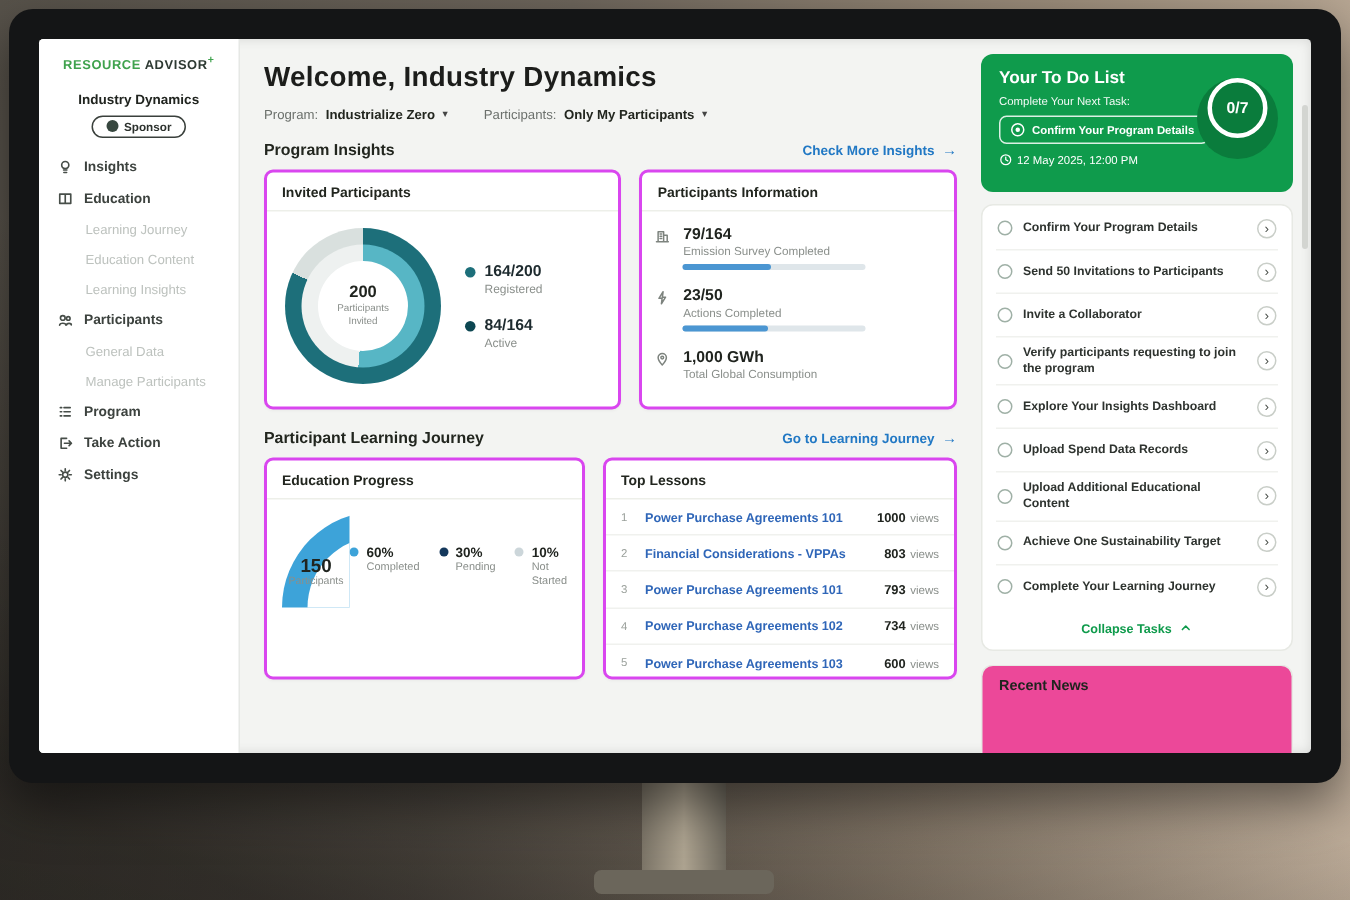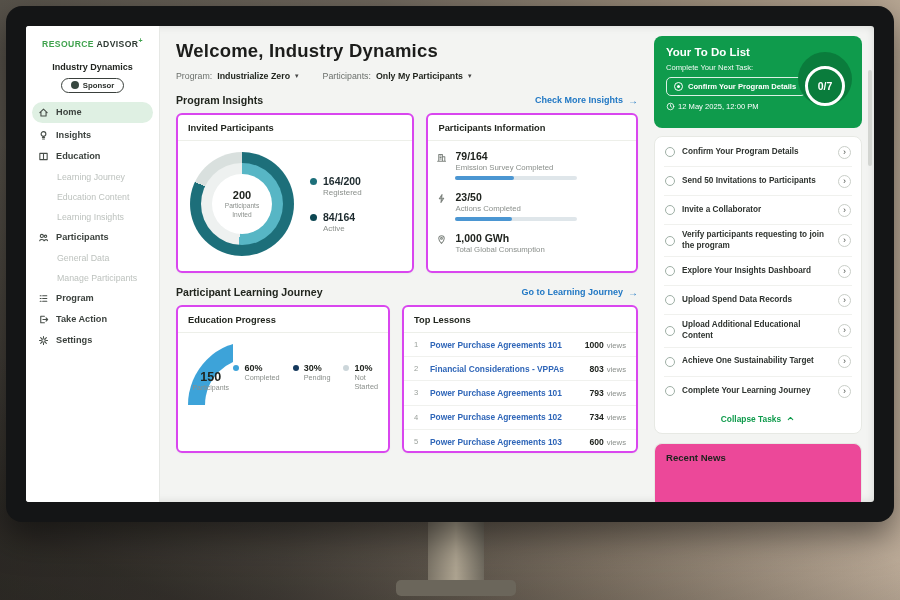--- a/index.html
+++ b/index.html
@@ -116,21 +116,21 @@
   .todo-title { font-size:11.5px; font-weight:bold; }
   .todo-sub { font-size:7.6px; margin:5px 0 5px; opacity:.95; }
   .todo-next { display:flex; align-items:center; gap:5px; width:140px;
     border:1px solid rgba(255,255,255,.85); border-radius:5px; padding:4px 7px;
     font-size:7.6px; font-weight:bold; cursor:pointer; }
   .nt-circle { width:9px; height:9px; border:1.2px solid #fff; border-radius:50%; flex:none; position:relative; }
   .nt-circle::after { content:""; position:absolute; inset:2px; border-radius:50%; background:#fff; }
   .todo-due { display:flex; align-items:flex-end; gap:3px; margin-top:6px; font-size:7.6px; }
   .clock-ic { width:9px; height:9px; stroke:#fff; fill:none; stroke-width:1.1; stroke-linecap:round; }
   .todo-ring-outer { position:absolute; right:10px; top:16px; width:54px; height:54px; border-radius:50%;
-    background:#0a7c3c; display:flex; align-items:flex-end; justify-content:center; }
+    background:#0a7c3c; display:flex; align-items:flex-start; justify-content:center; }
   .todo-ring { width:40px; height:40px; border:3px solid #fff; border-radius:50%;
     display:flex; align-items:center; justify-content:center; font-size:10.5px; font-weight:bold; }
 
   .tasks-card { margin-top:8px; background:#fff; border:1px solid #e7e9e4; border-radius:8px; padding:1px 9px 0; }
   .task-row { display:flex; align-items:center; gap:7px; min-height:29px; padding:5px 1px;
     border-bottom:1px solid #f0f1ee; cursor:pointer; }
   .task-check { width:10px; height:10px; border:1.2px solid #9fb0a6; border-radius:50%; flex:none; }
   .task-label { flex:1; font-size:8.2px; font-weight:bold; color:#2e332f; line-height:1.3; }
   .task-chev { width:13px; height:13px; border:1px solid #c9cec8; border-radius:50%; flex:none;
     display:flex; align-items:center; justify-content:center; font-size:9px; color:#4a4f4a; padding-bottom:1px; }
@@ -158,26 +158,20 @@
           <span class="logo-green">RESOURCE</span>
           <span>ADVISOR</span><sup class="logo-plus">+</sup>
         </div>
         <div class="org">Industry Dynamics</div>
         <div class="badge">
           <span class="badge-ic"></span>
           <span>Sponsor</span>
         </div>
 
         <nav class="nav">
-          <div class="nav-item active">
-            <svg class="nav-ic" viewBox="0 0 12 12">
-                <path d="M2 6.2 L6 2.4 L10 6.2 M3.2 5.4 V9.8 H8.8 V5.4"></path>
-              </svg>
-            <span>Home</span>
-          </div>
           <div class="nav-item">
             <svg class="nav-ic" viewBox="0 0 12 12">
                 <circle cx="6" cy="4.4" r="2.6"></circle>
                 <path d="M4.8 8 h2.4 M5 9.8 h2"></path>
               </svg>
             <span>Insights</span>
           </div>
           <div class="nav-item">
             <svg class="nav-ic" viewBox="0 0 12 12">
                 <path d="M2 2.6 H10 V9.4 H2 Z M6 2.6 V9.4"></path>

